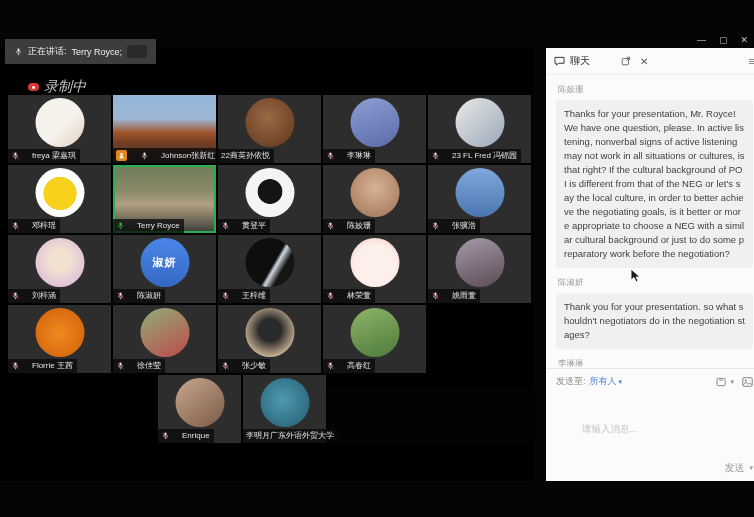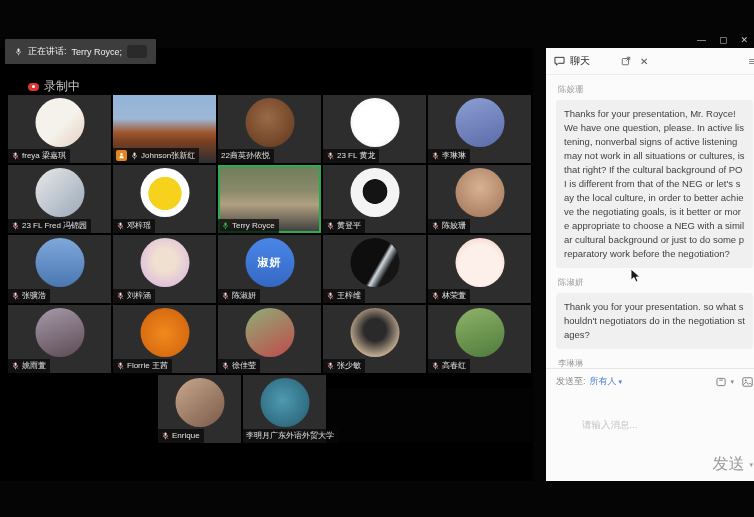--- a/index.html
+++ b/index.html
@@ -18,32 +18,32 @@
   
   .mic{width:9px;height:10px;color:#e6e6e6;flex:0 0 auto;}
   .mic .slash{display:none;}
   .mic.mic-muted .slash{display:block;}
   .mic.mic-speaking{color:#35c24d;}
   
   .video-area{position:absolute;left:0;top:48px;width:533px;height:433px;background:#000;}
   .rec{position:absolute;left:28px;top:30px;display:flex;align-items:center;gap:5px;}
   .rec-ic{position:relative;width:11px;height:8px;background:#d93636;border-radius:4px;}
   .rec-ic::after{content:"";position:absolute;left:4px;top:2.5px;width:3px;height:3px;background:#fff;border-radius:50%;}
-  .rec .rtext{font-size:12px;color:#c8c8c8;}
+  .rec .rtext{font-size:14px;color:#c8c8c8;font-style:italic;}
   .share-black{position:absolute;left:310px;top:340px;width:225px;height:54px;background:#030303;z-index:1;}
   .grid{position:absolute;left:8px;top:47px;display:grid;grid-template-columns:repeat(5,103px);grid-auto-rows:68px;gap:2px;z-index:2;}
   .row5{position:absolute;left:158px;top:327px;display:flex;gap:2px;z-index:3;}
   .row5 .tile{width:83px;height:68px;}
   .tile{position:relative;background:#2d2d2d;overflow:visible;}
   .tile.video{background:#555;}
   .tile.speaking{outline:2px solid #27ae4e;outline-offset:-2px;}
   .avatar-circle{position:absolute;left:50%;top:3px;transform:translateX(-50%);width:49px;height:49px;border-radius:50%;
                  background:#777;display:flex;align-items:center;justify-content:center;}
   .av-text{font-size:11px;font-weight:bold;color:#fff;letter-spacing:1px;}
-  .nlabel{position:absolute;left:0;bottom:0;display:flex;align-items:center;gap:2px;max-width:200px;
+  .nlabel{position:absolute;left:0;bottom:0;display:flex;align-items:center;gap:12px;max-width:200px;
           background:rgba(8,8,8,.74);padding:2px 4px 2px 3px;white-space:nowrap;z-index:4;}
   .nlabel .nm{font-size:8px;line-height:10px;color:#e2e2e2;}
   .badge{display:none;}
   .badge.badge-host{display:flex;width:11px;height:11px;background:#e0861e;border-radius:2px;align-items:center;justify-content:center;margin-right:1px;}
   
   .chat{position:absolute;left:546px;top:48px;width:217px;height:433px;background:#fbfbfb;display:flex;flex-direction:column;z-index:5;}
   .chat-header{flex:0 0 26px;display:flex;align-items:center;padding:0 8px;gap:5px;border-bottom:1px solid #ececec;}
   .chat-header .ctitle{font-size:10px;color:#2b2b2b;}
   .chat-hicons{display:flex;align-items:center;gap:9px;margin-left:26px;}
   .chat-close{font-size:10px;color:#555;}
@@ -56,21 +56,21 @@
   .sendto-row{display:flex;gap:4px;}
   .sendto-label{font-size:9px;color:#8a8a8a;}
   .sendto-value{font-size:9px;color:#4a7fd6;display:flex;align-items:center;gap:2px;}
   .sendto-value .caret{font-size:7px;color:#4a7fd6;}
   .footer-icons{margin-left:auto;display:flex;align-items:center;gap:8px;}
   .ic-caret{font-size:7px;color:#888;margin-left:-5px;}
   .chat-input{border:0;outline:none;background:transparent;font-size:9.5px;color:#444;margin-top:7px;flex:1;
               font-family:"Liberation Sans","DejaVu Sans",sans-serif;margin-left:24px;}
   .chat-input::placeholder{color:#c4c4c4;}
   .send-row{display:flex;justify-content:flex-end;align-items:center;gap:5px;}
-  .send-btn{font-size:16px;color:#9b9b9b;font-family:Liberation Mono, monospace;}
+  .send-btn{font-size:10px;color:#9b9b9b;font-family:Liberation Mono, monospace;}
   .send-caret{font-size:7px;color:#9b9b9b;}
   
   .cursor{position:absolute;left:630px;top:268px;z-index:60;}
 </style>
 </head>
 <body>
 
 <div class="screen">
 
   <div class="win-controls">
@@ -135,35 +135,20 @@
   <div class="tile avatar">
     <div class="avatar-circle" style="background: radial-gradient(circle at 45% 40%, rgb(154, 106, 69) 0%, rgb(110, 66, 38) 75%);">
       <span class="av-text"></span>
     </div>
     <div class="nlabel">
 
       <span class="nm">22商英孙依悦</span>
     </div>
   </div>
 
-  <div class="tile avatar">
-    <div class="avatar-circle" style="background: radial-gradient(circle, rgb(255, 255, 255) 58%, rgb(227, 227, 227) 100%);">
-      <span class="av-text"></span>
-    </div>
-    <div class="nlabel">
-
-      <svg class="mic mic-muted" viewBox="0 0 12 12">
-        <rect x="4.6" y="1.2" width="2.8" height="5" rx="1.4" fill="currentColor"></rect>
-        <path d="M3.2 5.2a2.8 2.8 0 0 0 5.6 0" fill="none" stroke="currentColor" stroke-width="0.9"></path>
-        <line x1="6" y1="8.6" x2="6" y2="10.4" stroke="currentColor" stroke-width="0.9"></line>
-        <line class="slash" x1="2.2" y1="1.8" x2="9.8" y2="10.2" stroke="#e04040" stroke-width="1.1"></line>
-      </svg>
-      <span class="nm">23 FL 黄龙</span>
-    </div>
-  </div>
 
   <div class="tile avatar">
     <div class="avatar-circle" style="background: linear-gradient(160deg, rgb(141, 159, 212) 0%, rgb(90, 106, 168) 100%);">
       <span class="av-text"></span>
     </div>
     <div class="nlabel">
 
       <svg class="mic mic-muted" viewBox="0 0 12 12">
         <rect x="4.6" y="1.2" width="2.8" height="5" rx="1.4" fill="currentColor"></rect>
         <path d="M3.2 5.2a2.8 2.8 0 0 0 5.6 0" fill="none" stroke="currentColor" stroke-width="0.9"></path>

